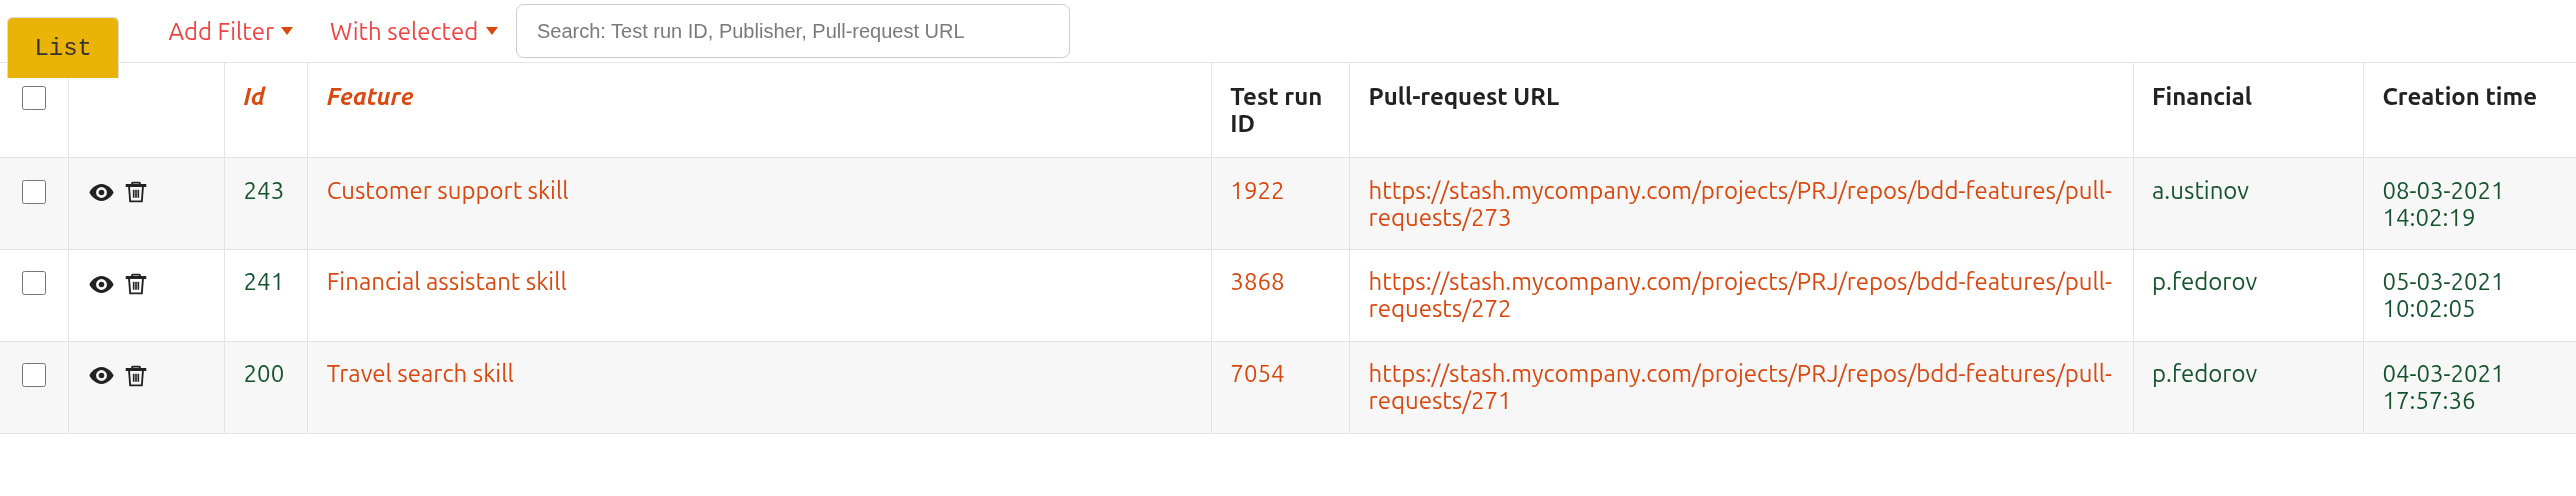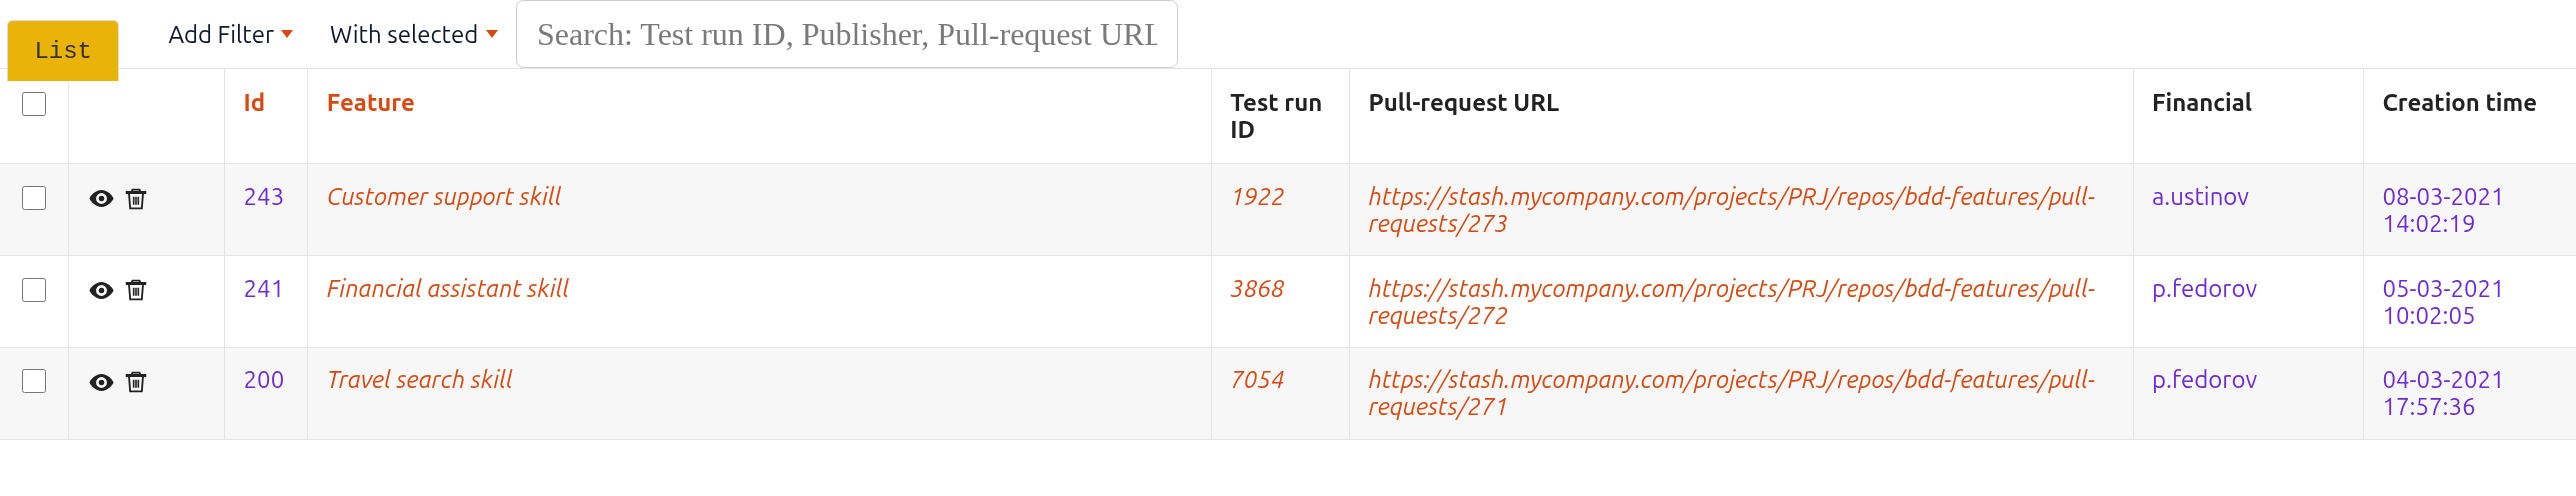--- a/index.html
+++ b/index.html
@@ -24,21 +24,21 @@
     border-bottom-color: #fff;
     border-radius: 5.5px 5.5px 0 0;
     padding: 16.6px 26px;
     color: #333;
     background: #eab308;
     position: relative;
     top: 17px;
     font-family: Liberation Mono, monospace;
   }
   .linklike {
-    color: #0f172a;
+    color: #ef4444;
     padding: 16.6px 18.4px;
     display: inline-flex;
     align-items: center;
     gap: 5.5px;
     cursor: pointer;
   }
   .caret {
     display: inline-block;
     width: 0; height: 0;
     border-left: 6.4px solid transparent;
@@ -49,24 +49,23 @@
   .filters-box {
     border: 0.9px solid #ddd;
     border-radius: 7.4px;
     padding: 9.2px 13px;
     margin-left: 11px;
   }
   .search {
     border: 0.9px solid #ccc;
     border-radius: 7.4px;
     padding: 14.7px 20px;
-    width: 662px;
-    font-size: 32px;
+    width: 554px;
+    font-size: 20px;
     color: #333;
-    font-family: Liberation Serif, serif;
   }
   .search::placeholder { color: #7a7a7a; }
 
   
   table {
     width: 100%;
     border-collapse: collapse;
     margin-top: 0;
   }
   thead th {
@@ -74,21 +73,21 @@
     font-weight: 700;
     color: #222;
     padding: 20px 18.4px;
     border-top: 0.9px solid #e3e3e3;
     border-bottom: 0.9px solid #e3e3e3;
     border-right: 0.9px solid #e3e3e3;
     background: #fff;
     vertical-align: top;
   }
   thead th:last-child { border-right: none; }
-  th.sorted { color: #d9480f; }
+  th.sorted { color: #d9480f; font-style: italic; }
   tbody td {
     padding: 18.4px 18.4px;
     border-bottom: 0.9px solid #e3e3e3;
     border-right: 0.9px solid #e3e3e3;
     vertical-align: top;
   }
   tbody td:last-child { border-right: none; }
   tbody tr:nth-child(odd) td { background: #f7f7f7; }
   tbody tr:nth-child(even) td { background: #ffffff; }
 
@@ -99,22 +98,22 @@
   .col-run   { width: 138px; }
   .col-purl  { width: 782px; }
   .col-pub   { width: 230px; }
   .col-time  { width: 212px; }
 
   input[type=checkbox] {
     width: 24px; height: 24px;
     accent-color: #666;
   }
 
-  .link { color: #d9480f; cursor: pointer; font-style: italic; }
-  .muted { color: #6d28d9; }
+  .link { color: #d9480f; cursor: pointer; }
+  .muted { color: #14532d; }
 
   .icon-eye, .icon-trash {
     display: inline-block;
     vertical-align: middle;
     cursor: pointer;
     margin-right: 5.5px;
   }
   .icon-eye svg, .icon-trash svg { display: block; }
 </style>
 </head>

